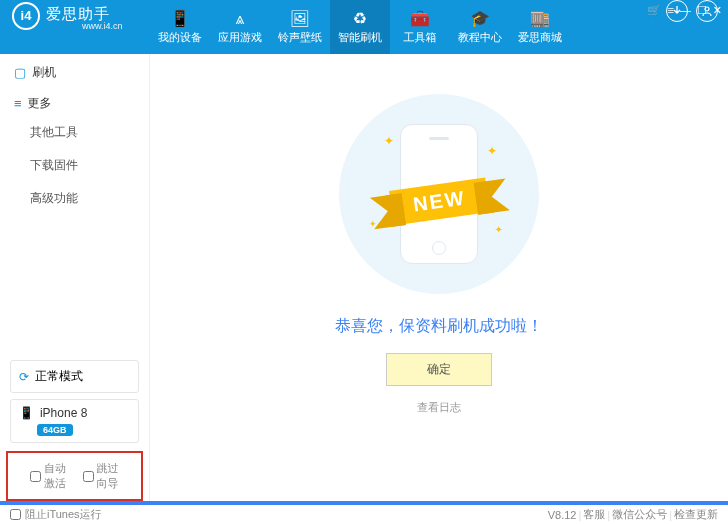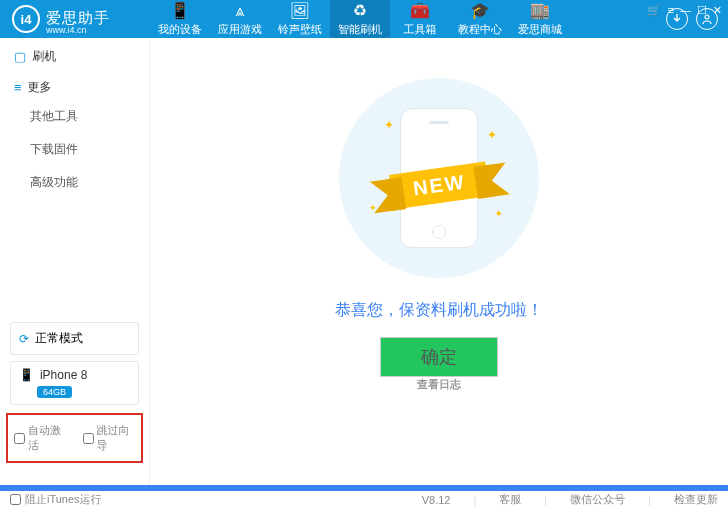--- a/index.html
+++ b/index.html
@@ -1,22 +1,22 @@
 <!DOCTYPE html>
 <html><head>
 <meta charset="utf-8">
 <style>
 * { margin: 0; padding: 0; box-sizing: border-box; font-family: "Microsoft YaHei", sans-serif; }
 body { width: 728px; height: 524px; background: #fff; overflow: hidden; position: relative; }
 
-.header { height: 38px; background: #1296db; display: flex; align-items: center; color: #fff; }
+.header { height: 54px; background: #1296db; display: flex; align-items: flex-start; color: #fff; }
 .logo-area { display: flex; align-items: center; padding: 0 12px; width: 150px; }
 .logo-circle { width: 28px; height: 28px; border: 2px solid #fff; border-radius: 50%; display: flex; align-items: center; justify-content: center; font-weight: bold; font-size: 13px; margin-right: 6px; }
 .logo-text { font-size: 15px; line-height: 1; letter-spacing: 1px; margin-top: 6px; }
-.logo-sub { font-size: 9px; opacity: 0.9; }
+.logo-sub { font-size: 9px; opacity: 0.9; margin-left: 36px; }
 .nav { display: flex; flex: 1; height: 100%; }
 .nav-item { width: 60px; display: flex; flex-direction: column; align-items: center; justify-content: center; font-size: 11px; cursor: pointer; }
 .nav-item.active { background: #0d7fbd; }
 .nav-icon { font-size: 16px; margin-bottom: 2px; }
 .header-right { display: flex; align-items: center; padding-right: 10px; gap: 8px; }
 .win-controls { position: absolute; top: 4px; right: 6px; display: flex; gap: 6px; font-size: 11px; color: #fff; }
 .win-controls span { cursor: pointer; }
 .circ-icon { width: 22px; height: 22px; border: 1.5px solid #fff; border-radius: 50%; display: flex; align-items: center; justify-content: center; cursor: pointer; }
 
 .body { display: flex; height: 447px; }
@@ -25,45 +25,45 @@
 .side-section .sicon { color: #1296db; font-size: 13px; }
 .side-items { padding-left: 30px; }
 .side-item { padding: 8px 0; font-size: 12px; color: #555; cursor: pointer; }
 .side-item.active { color: #1296db; }
 .side-bottom { margin-top: auto; }
 .mode-box { margin: 6px 10px; border: 1px solid #e5e5e5; border-radius: 3px; padding: 7px 8px; display: flex; align-items: center; gap: 6px; font-size: 12px; }
 .refresh-icon { color: #1296db; }
 .device-box { margin: 0 10px 8px; border: 1px solid #e5e5e5; border-radius: 3px; padding: 6px 8px; font-size: 12px; }
 .device-box .dname { display: flex; align-items: center; gap: 6px; color: #333; }
 .phone-icon { color: #1296db; }
-.badge { display: inline-block; background: #1296db; color: #fff; font-size: 9px; padding: 1px 6px; border-radius: 3px; margin-top: 4px; margin-left: 18px; }
-.check-row { border: 2px solid #d93025; margin: 4px 6px 22px; padding: 8px 6px; display: flex; gap: 16px; font-size: 11px; color: #888; }
+.badge { display: inline-block; background: #1296db; color: #fff; font-size: 9px; padding: 1px 6px; border-radius: 3px; margin-top: 4px; margin-left: 18px; font-weight: bold; }
+.check-row { border: 2px solid #d93025; margin: 4px 6px 0; padding: 8px 22px; display: flex; gap: 16px; font-size: 11px; color: #888; }
 .check-row label { display: flex; align-items: center; gap: 3px; cursor: pointer; }
 .check-row input { width: 11px; height: 11px; }
 
 .main { flex: 1; display: flex; flex-direction: column; align-items: center; padding-top: 40px; }
 .illus { width: 200px; height: 200px; background: #eaf6fc; border-radius: 50%; position: relative; display: flex; align-items: center; justify-content: center; }
 .phone-shape { width: 78px; height: 140px; background: #fff; border-radius: 12px; border: 1px solid #e0e8ef; position: relative; z-index: 2; }
 .phone-shape::before { content: ""; position: absolute; top: 12px; left: 50%; transform: translateX(-50%); width: 20px; height: 3px; background: #e0e8ef; border-radius: 2px; }
 .phone-shape::after { content: ""; position: absolute; bottom: 8px; left: 50%; transform: translateX(-50%); width: 12px; height: 12px; border: 1px solid #e0e8ef; border-radius: 50%; }
 .ribbon { position: absolute; z-index: 3; background: #ffc107; color: #fff; font-weight: bold; font-size: 20px; letter-spacing: 2px; padding: 6px 22px; transform: rotate(-8deg); top: 90px; }
 .ribbon::before, .ribbon::after { content: ""; position: absolute; top: 4px; width: 0; height: 0; border: 16px solid #e6a800; z-index: -1; }
 .ribbon::before { left: -20px; border-left-color: transparent; }
 .ribbon::after { right: -20px; border-right-color: transparent; }
 .star { position: absolute; color: #ffc107; font-size: 12px; }
 .s1 { top: 40px; left: 45px; } .s2 { top: 125px; left: 30px; font-size: 9px; }
 .s3 { top: 50px; right: 42px; } .s4 { top: 130px; right: 36px; font-size: 10px; }
 .success-text { margin-top: 22px; font-size: 16px; color: #3b82f6; }
-.ok-btn { margin-top: 16px; border: 1px solid #ccc; background: #22c55e; padding: 7px 40px; font-size: 18px; cursor: pointer; color: #555; }
-.log-link { margin-top: 0; font-size: 11px; color: #999; cursor: pointer; font-weight: bold; }
+.ok-btn { margin-top: 16px; border: 1px solid #ccc; background: #fef9c3; padding: 7px 40px; font-size: 12px; cursor: pointer; color: #555; }
+.log-link { margin-top: 14px; font-size: 11px; color: #999; cursor: pointer; }
 
-.footer { height: 23px; border-top: 6px solid #3b82f6; display: flex; align-items: center; font-size: 11px; color: #888; padding: 0 10px; }
+.footer { height: 23px; border-top: 4px solid #3b82f6; display: flex; align-items: center; font-size: 11px; color: #888; padding: 0 10px; }
 .footer .fl { display: flex; align-items: center; gap: 4px; }
 .footer .fl input { width: 11px; height: 11px; }
-.footer .fr { margin-left: auto; display: flex; align-items: center; gap: 23px; text-align: right; }
+.footer .fr { margin-left: auto; display: flex; align-items: center; gap: 2px; text-align: right; }
 .footer .sep { color: #ddd; }
 svg { display: block; }
 </style>
 </head>
 <body>
 
 <div class="win-controls">
   <span>🛒</span>
   <span>≡</span>
   <span>—</span>

